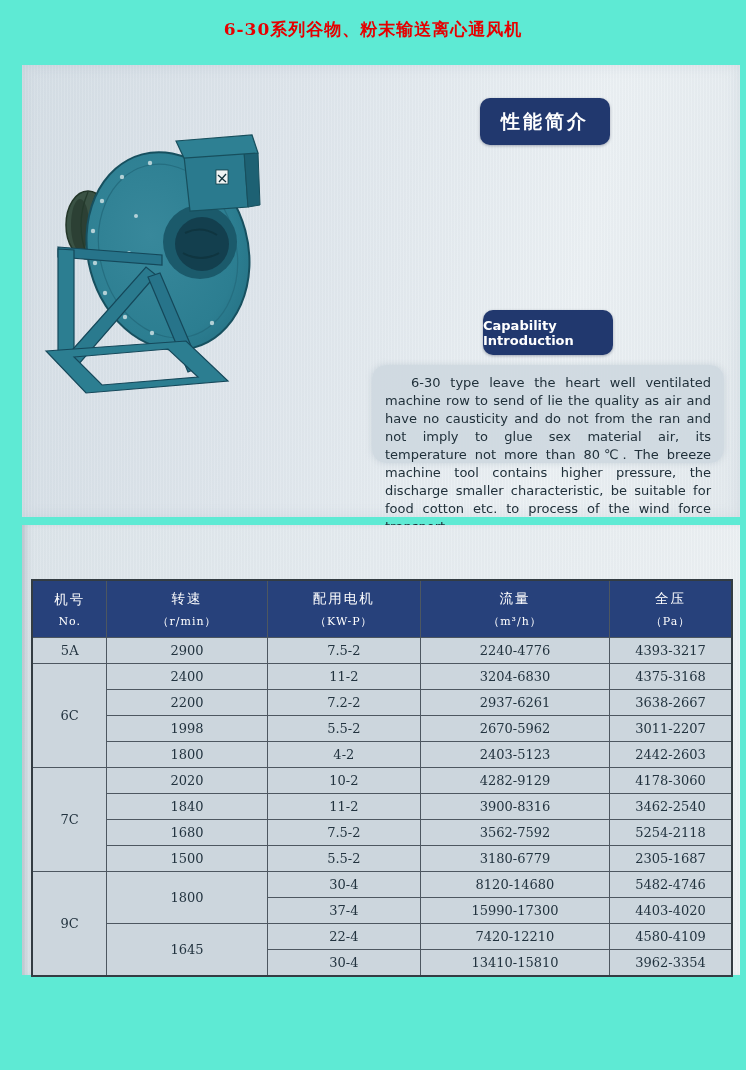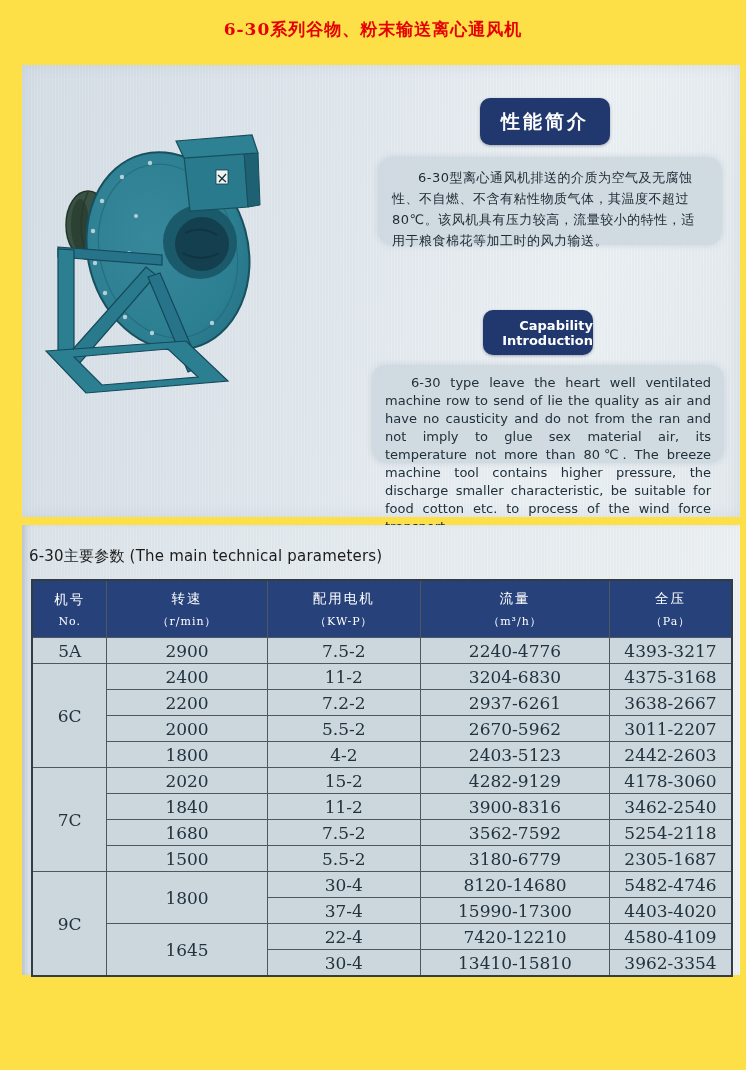--- a/index.html
+++ b/index.html
@@ -1,36 +1,36 @@
 <!DOCTYPE html>
 <html><head>
 <meta charset="utf-8">
 <style>
   html,body{margin:0;padding:0;background:#ffffff;}
-  #page{position:relative;width:746px;height:1070px;background:#fde047;overflow:hidden;
+  #page{position:relative;width:746px;height:1070px;background:#5eead4;overflow:hidden;
         font-family:"DejaVu Sans","Liberation Sans",sans-serif;}
 
   
   #main-title{position:absolute;left:0;top:18px;width:746px;text-align:center;
     color:#e60000;font-size:17px;font-weight:bold;letter-spacing:1px;
     font-family:"DejaVu Serif","Liberation Serif",serif;}
 
   
   .photo-panel{position:absolute;left:22px;top:65px;width:718px;height:452px;
     background:
       repeating-linear-gradient(90deg, rgba(255,255,255,0.05) 0 1px, rgba(30,50,70,0.02) 1px 3px),
       linear-gradient(100deg,#d6dfe6 0%,#dfe6ec 35%,#ecf1f4 75%,#e4eaee 100%);
     box-shadow:inset 0 0 14px rgba(120,140,160,0.15);}
 
   .navy-box{position:absolute;background:#21386e;border-radius:10px;color:#fff;
-    display:flex;align-items:center;justify-content:center;text-align:right;
+    display:flex;align-items:center;justify-content:center;text-align:left;
     box-shadow:0 1px 3px rgba(20,30,60,0.35);}
   #cn-header-box{left:458px;top:33px;width:130px;height:47px;font-size:19px;
     letter-spacing:3px;font-weight:600;}
-  #en-header-box{left:461px;top:245px;width:110px;height:45px;font-size:13px;font-weight:bold;}
+  #en-header-box{left:461px;top:245px;width:130px;height:45px;font-size:13px;font-weight:bold;}
 
   .text-pad{position:absolute;background:rgba(206,216,224,0.92);border-radius:14px;
     color:#1c2a34;box-shadow:0 0 6px rgba(150,165,180,0.35);}
   #cn-body-pad{left:356px;top:92px;width:344px;height:88px;padding:10px 14px;box-sizing:border-box;
     font-size:13px;line-height:1.62;text-indent:2em;letter-spacing:0.5px;}
   #en-body-pad{left:350px;top:300px;width:352px;height:98px;padding:9px 13px;box-sizing:border-box;
     font-size:13px;line-height:1.38;text-align:justify;text-indent:2em;color:#20303a;}
 
   #fan-svg{position:absolute;left:8px;top:60px;width:240px;height:290px;}
 
@@ -44,21 +44,21 @@
     letter-spacing:0.2px;}
 
   #params-table{position:absolute;left:9px;top:54px;width:702px;border-collapse:collapse;
     table-layout:fixed;font-family:"DejaVu Serif","Liberation Serif",serif;}
   #params-table th,#params-table td{border:1px solid #4d5760;text-align:center;vertical-align:middle;}
   #params-table{border:2px solid #333c42;}
   #params-table thead th{background:#27417b;color:#ffffff;height:56px;font-weight:normal;padding:0;}
   #params-table thead .h-zh{font-size:13.5px;font-family:"DejaVu Sans","Liberation Sans",sans-serif;
     letter-spacing:2px;margin-bottom:6px;}
   #params-table thead .h-sub{font-size:11px;letter-spacing:1px;}
-  #params-table tbody td{background:#ccd6dd;color:#22333f;font-size:17px;height:25px;padding:0;}
+  #params-table tbody td{background:#ccd6dd;color:#22333f;font-size:13px;height:25px;padding:0;}
   col.c-model{width:10.7%;} col.c-speed{width:22.9%;} col.c-motor{width:21.9%;}
   col.c-flow{width:27%;} col.c-press{width:17.5%;}
 
   
   #footer-text{position:absolute;left:0;top:986px;width:742px;padding:0 2px 0 4px;box-sizing:border-box;
     font-size:12.5px;line-height:2.1;color:#000;white-space:pre-wrap;text-indent:2em;}
 </style>
 </head>
 <body>
 
@@ -121,30 +121,28 @@
         <polygon points="58,254 74,255 74,368 58,368" fill="#2c7e91"></polygon>
         <polygon points="66,362 146,272 156,280 78,370" fill="#2a7a8e"></polygon>
         <polygon points="148,282 160,278 200,372 188,377" fill="#27748a"></polygon>
         <path d="M46,356 L186,346 L228,386 L86,398 Z M74,362 L168,354 L198,382 L102,390 Z" fill="#2c7e91" fill-rule="evenodd"></path>
       </g>
     </svg>
 
     <div id="cn-header-box" class="navy-box">
       <span>性能简介</span>
     </div>
-    <div id="cn-body-pad" class="text-pad">6-30型离心通风机排送的介质为空气及无腐蚀性、不自燃、不含有粘性物质气体，其温度不超过80℃。该风机具有压力较高，流量较小的特性，适用于粮食棉花等加工时的风力输送。</div>
 
     <div id="en-header-box" class="navy-box">
       <span>Capability Introduction</span>
     </div>
     <div id="en-body-pad" class="text-pad">6-30 type leave the heart well ventilated machine row to send of lie the quality as air and have no causticity and do not from the ran and not imply to glue sex material air, its temperature not more than 80℃. The breeze machine tool contains higher pressure, the discharge smaller characteristic, be suitable for food cotton etc. to process of the wind force transport.</div>
   </div>
 
   <div class="params-panel">
-    <div id="params-title">6-30主要参数 (The main technical parameters)</div>
 
     <table id="params-table">
       <colgroup>
         <col class="c-model">
           <col class="c-speed">
           <col class="c-motor">
           <col class="c-flow">
           <col class="c-press">
       </colgroup>
       <thead>
@@ -186,35 +184,35 @@
             <td rowspan="1">3204-6830</td>
             <td rowspan="1">4375-3168</td>
           </tr>
           <tr>
             <td rowspan="1">2200</td>
             <td rowspan="1">7.2-2</td>
             <td rowspan="1">2937-6261</td>
             <td rowspan="1">3638-2667</td>
           </tr>
           <tr>
-            <td rowspan="1">2000</td>
+            <td rowspan="1">1998</td>
             <td rowspan="1">5.5-2</td>
             <td rowspan="1">2670-5962</td>
             <td rowspan="1">3011-2207</td>
           </tr>
           <tr>
             <td rowspan="1">1800</td>
             <td rowspan="1">4-2</td>
             <td rowspan="1">2403-5123</td>
             <td rowspan="1">2442-2603</td>
           </tr>
           <tr>
             <td rowspan="4">7C</td>
             <td rowspan="1">2020</td>
-            <td rowspan="1">15-2</td>
+            <td rowspan="1">10-2</td>
             <td rowspan="1">4282-9129</td>
             <td rowspan="1">4178-3060</td>
           </tr>
           <tr>
             <td rowspan="1">1840</td>
             <td rowspan="1">11-2</td>
             <td rowspan="1">3900-8316</td>
             <td rowspan="1">3462-2540</td>
           </tr>
           <tr>

